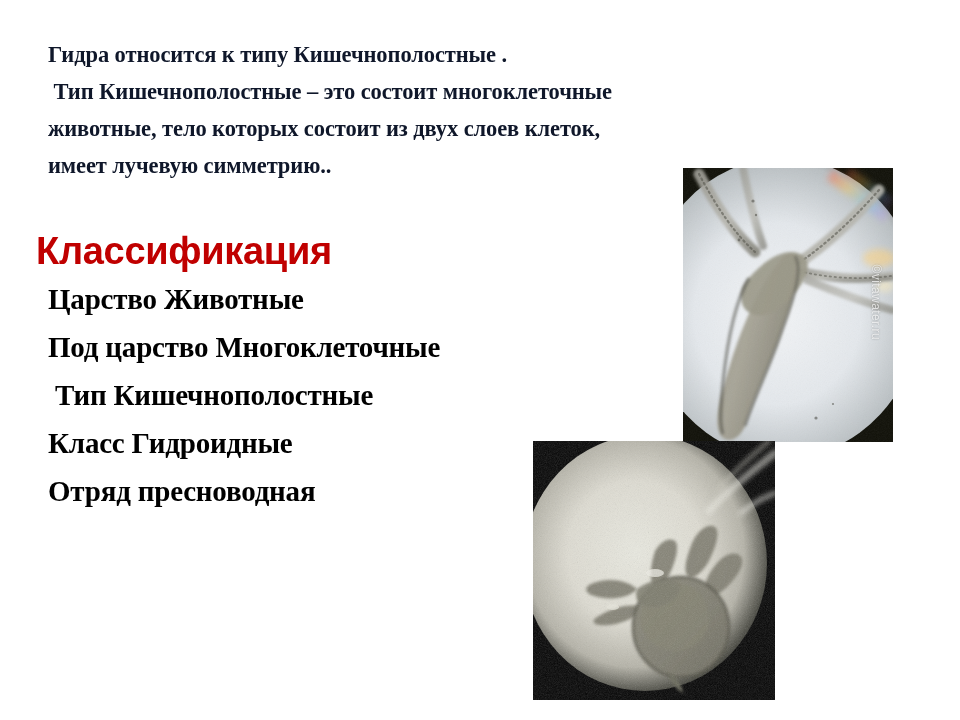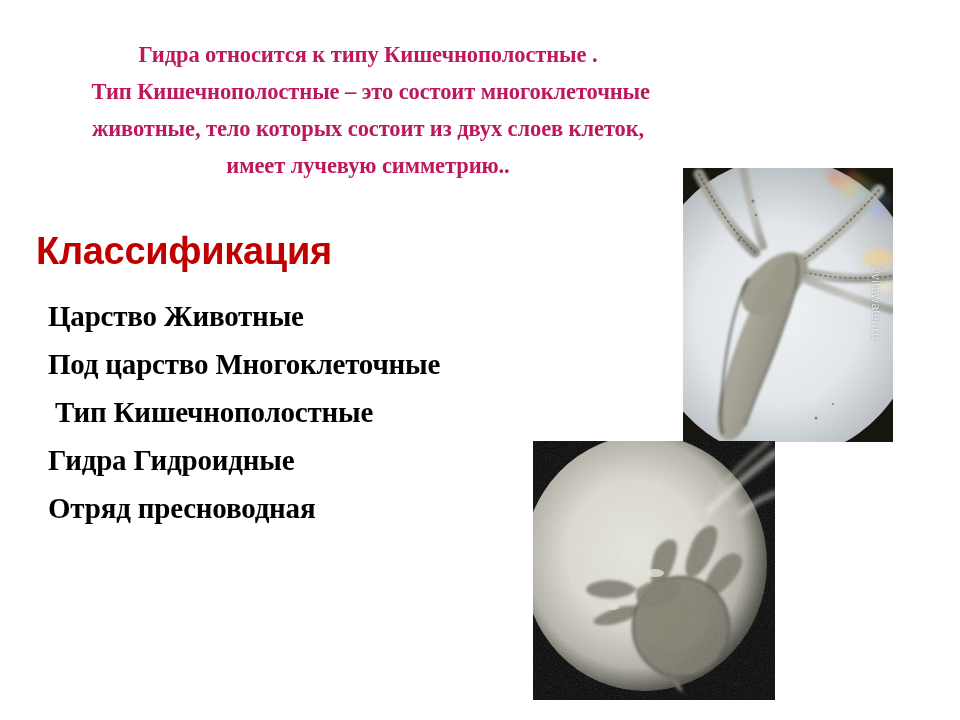--- a/index.html
+++ b/index.html
@@ -26,44 +26,43 @@
     position: absolute;
     left: 48px;
     top: 36px;
     width: 640px;
   }
   .intro-line {
     font-family: "Liberation Serif", serif;
     font-weight: bold;
     font-size: 22.5px;
     line-height: 37px;
-    color: #be185d;
+    color: #0f172a;
     white-space: pre;
     letter-spacing: -0.1px;
-    text-align: center;
   }
 
   
   .class-heading {
     position: absolute;
     left: 36px;
     top: 229px;
     font-family: "Liberation Sans", sans-serif;
     font-weight: bold;
     font-size: 38px;
     line-height: 44px;
     color: #C00000;
     letter-spacing: -0.3px;
   }
 
   
   .taxonomy {
     position: absolute;
     left: 48px;
-    top: 292px;
+    top: 275px;
     width: 620px;
   }
   .tax-item {
     font-family: "Liberation Serif", serif;
     font-weight: bold;
     font-size: 29px;
     line-height: 48px;
     color: #000000;
     white-space: pre;
     letter-spacing: -0.2px;
@@ -120,21 +119,21 @@
     <div class="intro-line">животные, тело которых состоит из двух слоев клеток,</div>
     <div class="intro-line">имеет лучевую симметрию..</div>
   </div>
 
   <div class="class-heading">Классификация</div>
 
   <div class="taxonomy">
     <div class="tax-item">Царство Животные</div>
     <div class="tax-item">Под царство Многоклеточные</div>
     <div class="tax-item"> Тип Кишечнополостные</div>
-    <div class="tax-item">Гидра Гидроидные</div>
+    <div class="tax-item">Класс Гидроидные</div>
     <div class="tax-item">Отряд пресноводная</div>
   </div>
 
   <div class="photo-top">
     <svg class="photo-svg" viewBox="0 0 210 274" preserveAspectRatio="none">
       <defs>
         <radialGradient id="tg" cx="48%" cy="52%" r="72%">
           <stop offset="0%" stop-color="#f2f4f6"></stop>
           <stop offset="42%" stop-color="#e4e8ec"></stop>
           <stop offset="70%" stop-color="#b9bfc2"></stop>

